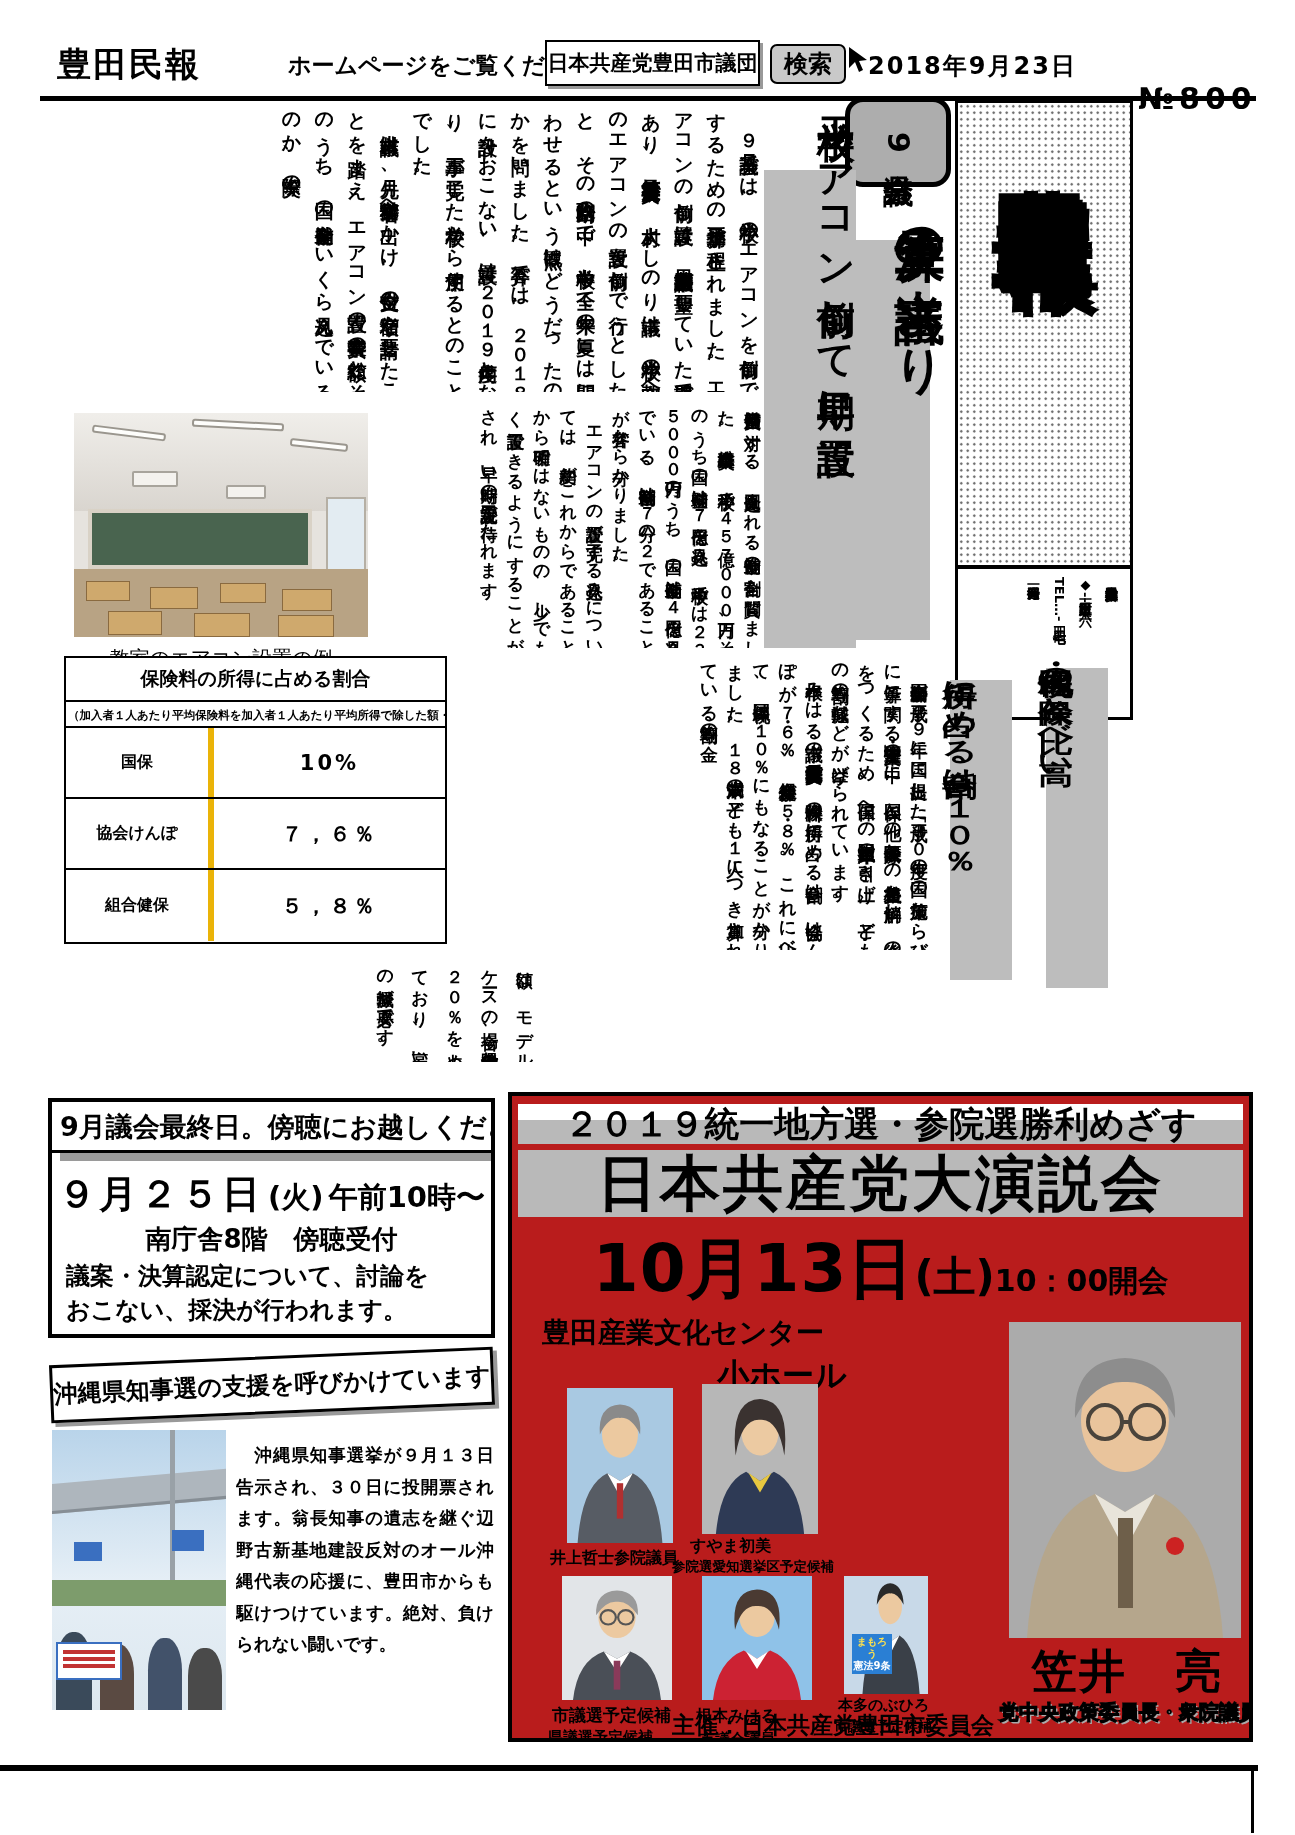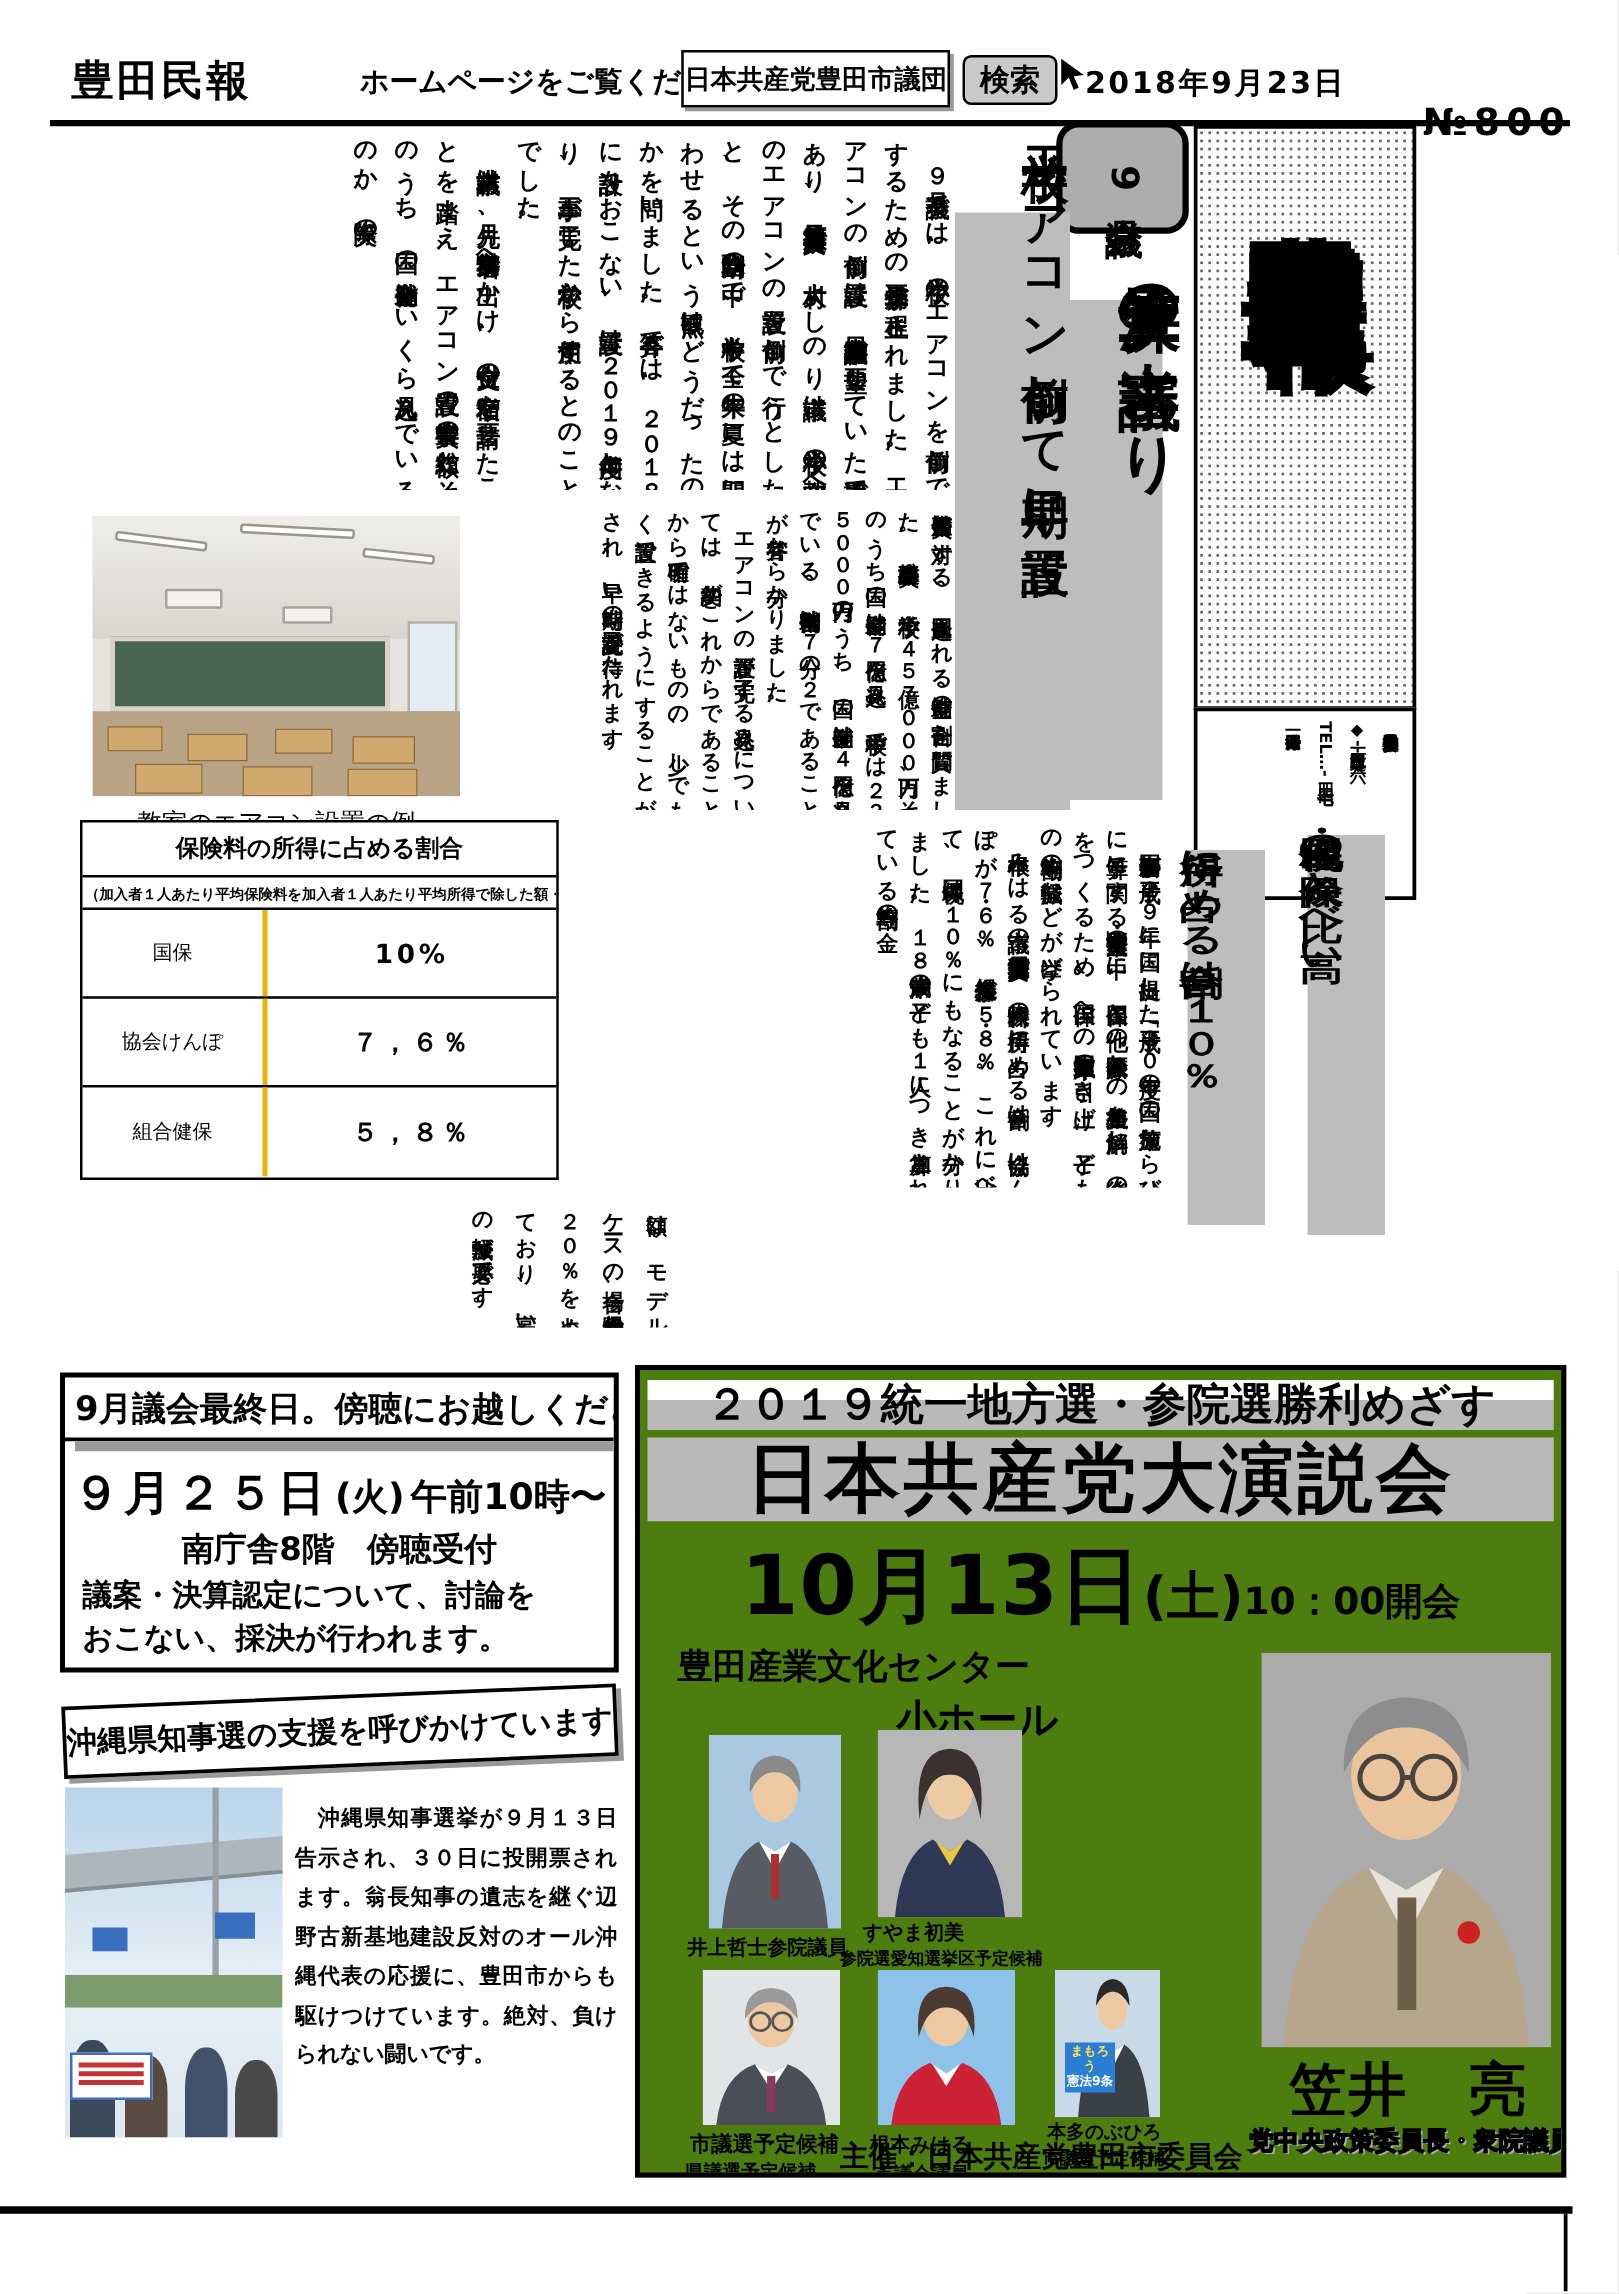--- a/index.html
+++ b/index.html
@@ -79,22 +79,22 @@
          font-weight:900; line-height:1; z-index:2; transform:scaleX(1.35); transform-origin:100% 0; }
 
   
   .ins-table { position:absolute; left:64px; top:656px; width:383px; height:288px; border:2px solid #000; background:#fff; }
   .ins-title { height:44px; border-bottom:2px solid #000; display:flex; align-items:center; justify-content:center;
                font-size:19px; font-weight:bold; }
   .ins-sub   { height:26px; border-bottom:2px solid #000; font-size:11.5px; font-weight:bold; line-height:26px;
                white-space:nowrap; overflow:hidden; padding-left:2px; }
   .ins-row   { height:71px; display:grid; grid-template-columns:148px 1fr; border-bottom:2px solid #000; }
   .ins-row:last-child { border-bottom:none; }
-  .ins-row .c1 { border-right:4px solid #eab308; display:flex; align-items:center; justify-content:center;
-               font-size:16px; font-weight:normal; }
+  .ins-row .c1 { border-right:6px solid #eab308; display:flex; align-items:center; justify-content:center;
+               font-size:16px; font-weight:bold; }
   .ins-row .c2 { display:flex; align-items:center; justify-content:center; font-size:21px; font-weight:bold;
                letter-spacing:3px; }
 
   
   .notice { position:absolute; left:48px; top:1098px; width:447px; height:240px; border:4px solid #000; background:#fff; overflow:hidden; }
   .notice-title { font-size:27px; font-weight:900; padding:7px 4px 5px 8px; border-bottom:3px solid #000; white-space:nowrap; }
   .notice-rule  { height:8px; background:#9a9a9a; margin-left:8px; }
   .notice-dtrow { text-align:center; margin-top:8px; white-space:nowrap; }
   .notice-date  { font-size:38px; font-weight:900; letter-spacing:3px; }
   .notice-day   { font-size:29px; font-weight:900; }
@@ -114,21 +114,21 @@
   .ok-overpass { position:absolute; left:-8px; top:46px; width:200px; height:30px; background:#aeb6bd;
                  border-bottom:3px solid #868e95; transform:rotate(-5deg); }
   .ok-pole  { position:absolute; left:118px; top:0; width:5px; height:160px; background:#99a1a7; }
   .ok-hedge { position:absolute; left:0; top:150px; width:100%; height:26px; background:#7d9c6c; }
   .ok-person{ position:absolute; bottom:0; border-radius:45% 45% 0 0; }
   .ok-flag  { position:absolute; background:#3a6fc0; }
   .ok-banner{ position:absolute; left:4px; bottom:30px; width:66px; height:38px; background:#fff; border:2px solid #3a6fc0; padding:3px; }
   .ok-banner i { display:block; height:4px; background:#c23333; margin:3px 2px; }
 
   
-  .rally { position:absolute; left:508px; top:1092px; width:745px; height:650px; border:4px solid #000; background:#4d7c0f; overflow:hidden; }
+  .rally { position:absolute; left:508px; top:1092px; width:745px; height:650px; border:4px solid #000; background:#b91c1c; overflow:hidden; }
   .rl-slogan { position:absolute; left:6px; right:6px; top:8px; text-align:center; font-size:35px; font-weight:900;
                line-height:1.15; background:linear-gradient(#fff 40%, #b9b9b9 40%); white-space:nowrap; }
   .rl-title  { position:absolute; left:6px; right:6px; top:54px; text-align:center; font-size:60px; font-weight:900;
                line-height:1.12; letter-spacing:3px; background:#b9b9b9; white-space:nowrap; }
   .rl-date   { position:absolute; left:0; right:0; top:128px; text-align:center; white-space:nowrap; }
   .rl-date .d1 { font-size:66px; font-weight:900; letter-spacing:1px; }
   .rl-date .d2 { font-size:42px; font-weight:bold; }
   .rl-date .d3 { font-size:30px; font-weight:900; }
   .rl-venue1 { position:absolute; left:30px; top:218px; width:480px; text-align:left; font-size:28px; font-weight:bold; }
   .rl-venue2 { position:absolute; left:30px; top:258px; width:480px; text-align:center; font-size:32px; font-weight:bold; }

